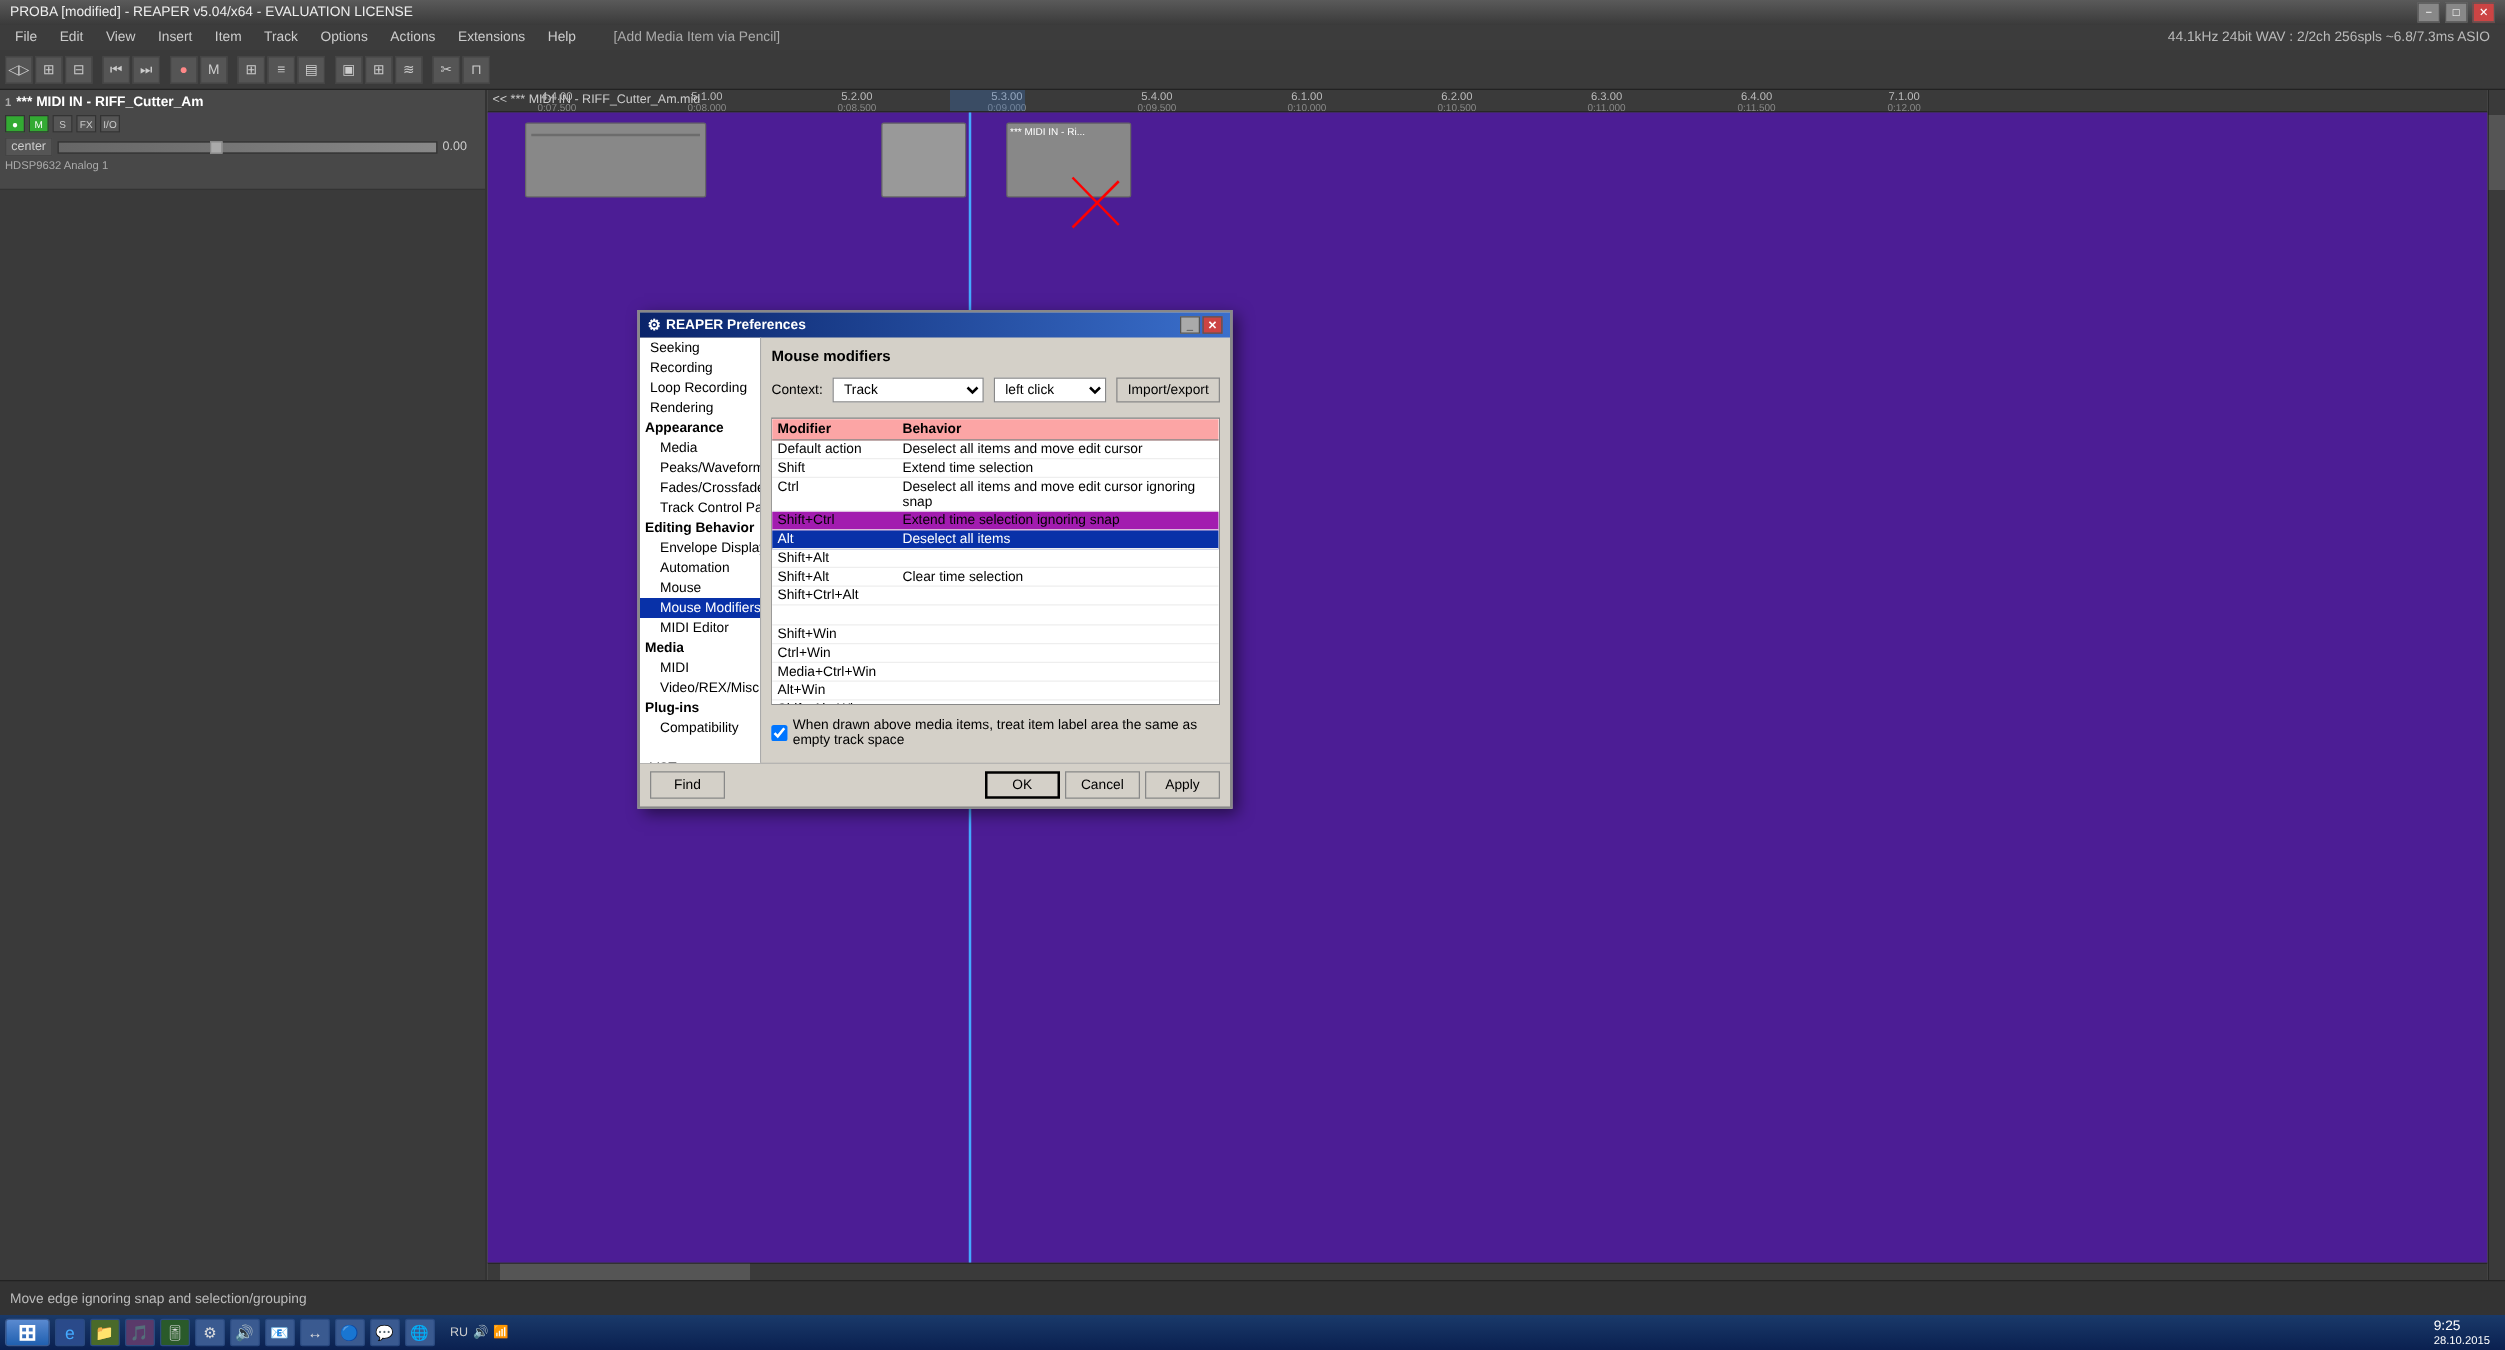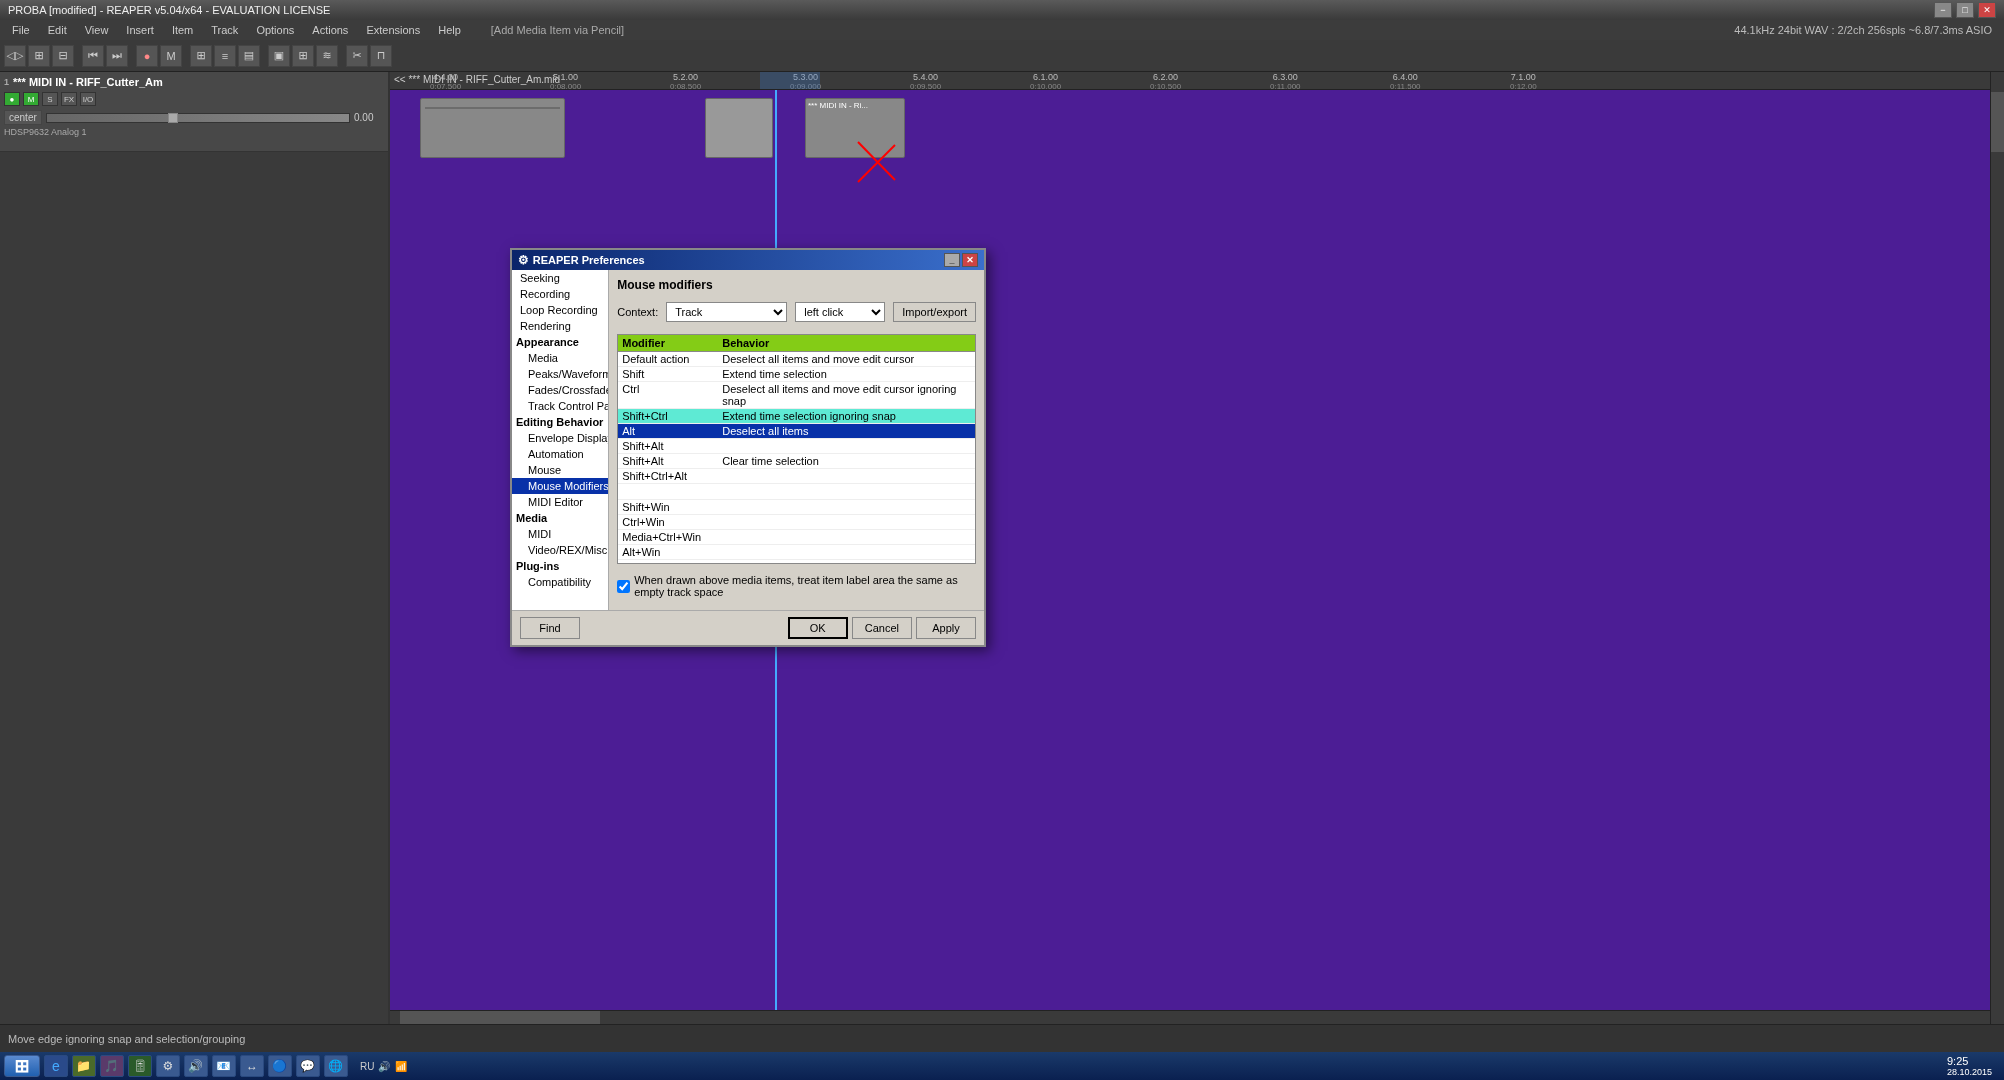--- a/index.html
+++ b/index.html
@@ -422,21 +422,21 @@
 
     
     #modifier-table {
       border: 1px solid #888;
       background: #fff;
       flex: 1;
       overflow-y: auto;
     }
     .mod-header {
       display: flex;
-      background: #84cc16;
+      background: #fca5a5;
       border-bottom: 1px solid #888;
       font-weight: bold;
       padding: 2px 4px;
     }
     .mod-col1 { width: 100px; min-width: 100px; font-size: 11px; }
     .mod-col2 { flex: 1; font-size: 11px; }
     .mod-row {
       display: flex;
       padding: 1px 4px;
       border-bottom: 1px solid #eee;
@@ -794,21 +794,21 @@
           <span class="mod-behavior">Deselect all items and move edit cursor</span>
         </div>
         <div class="mod-row">
           <span class="mod-key">Shift</span>
           <span class="mod-behavior">Extend time selection</span>
         </div>
         <div class="mod-row">
           <span class="mod-key">Ctrl</span>
           <span class="mod-behavior">Deselect all items and move edit cursor ignoring snap</span>
         </div>
-        <div class="mod-row highlighted" style="background:#5eead4;">
+        <div class="mod-row highlighted" style="background:#a21caf;">
           <span class="mod-key">Shift+Ctrl</span>
           <span class="mod-behavior">Extend time selection ignoring snap</span>
         </div>
         <div class="mod-row selected">
           <span class="mod-key">Alt</span>
           <span class="mod-behavior">Deselect all items</span>
         </div>
         <div class="mod-row">
           <span class="mod-key">Shift+Alt</span>
           <span class="mod-behavior"></span>

